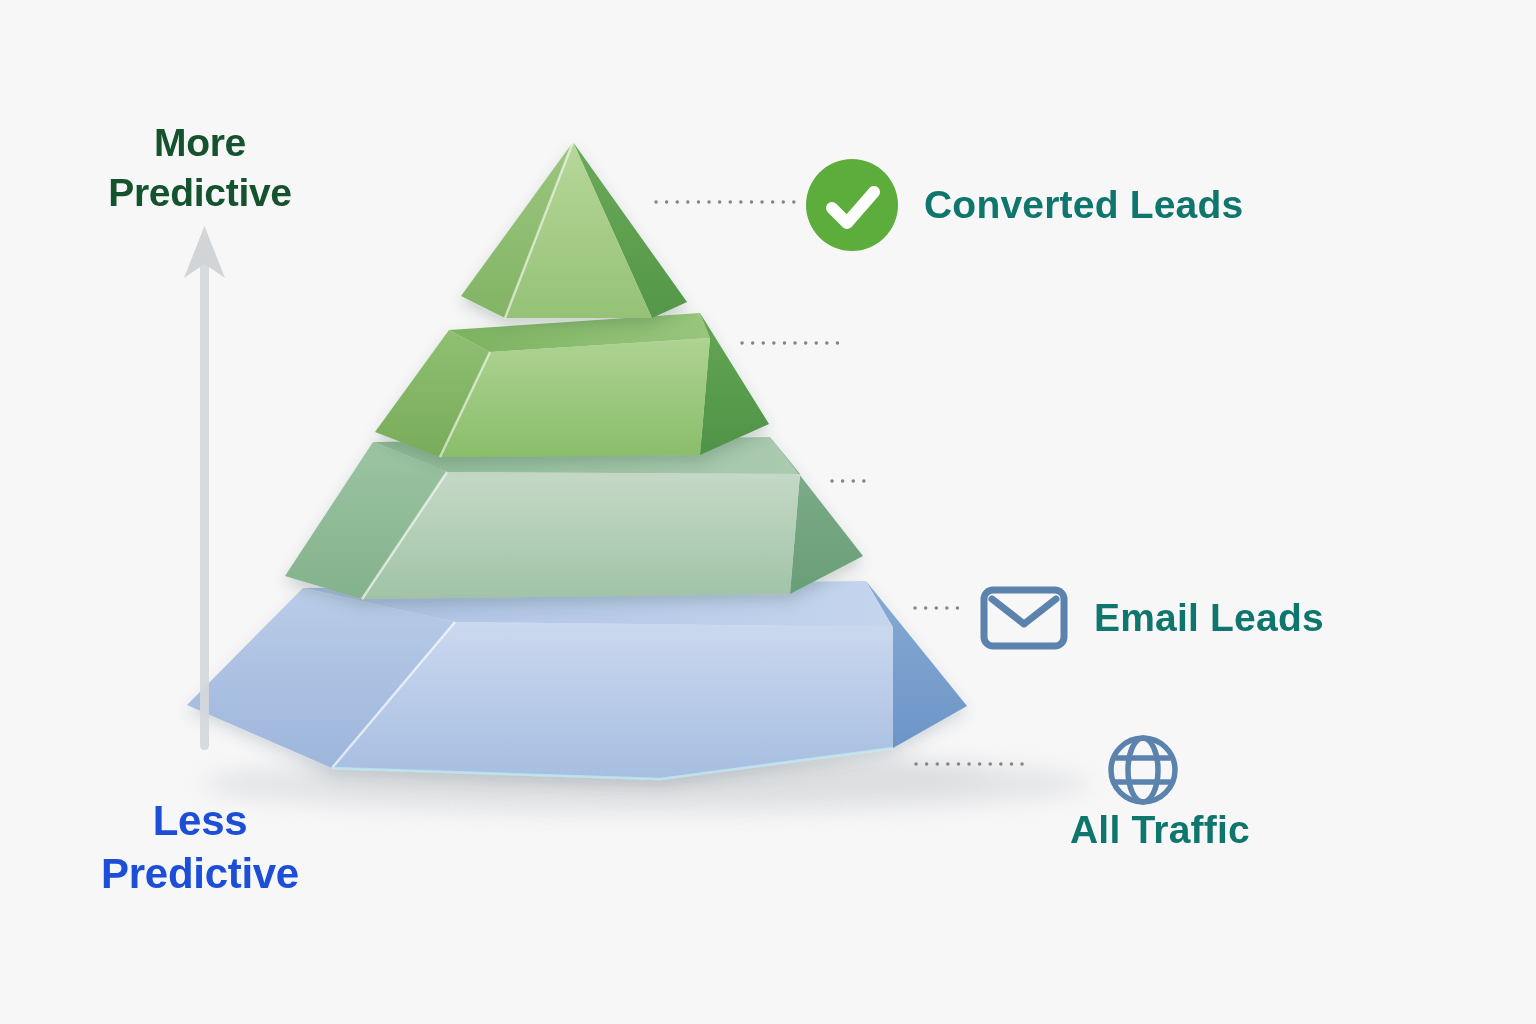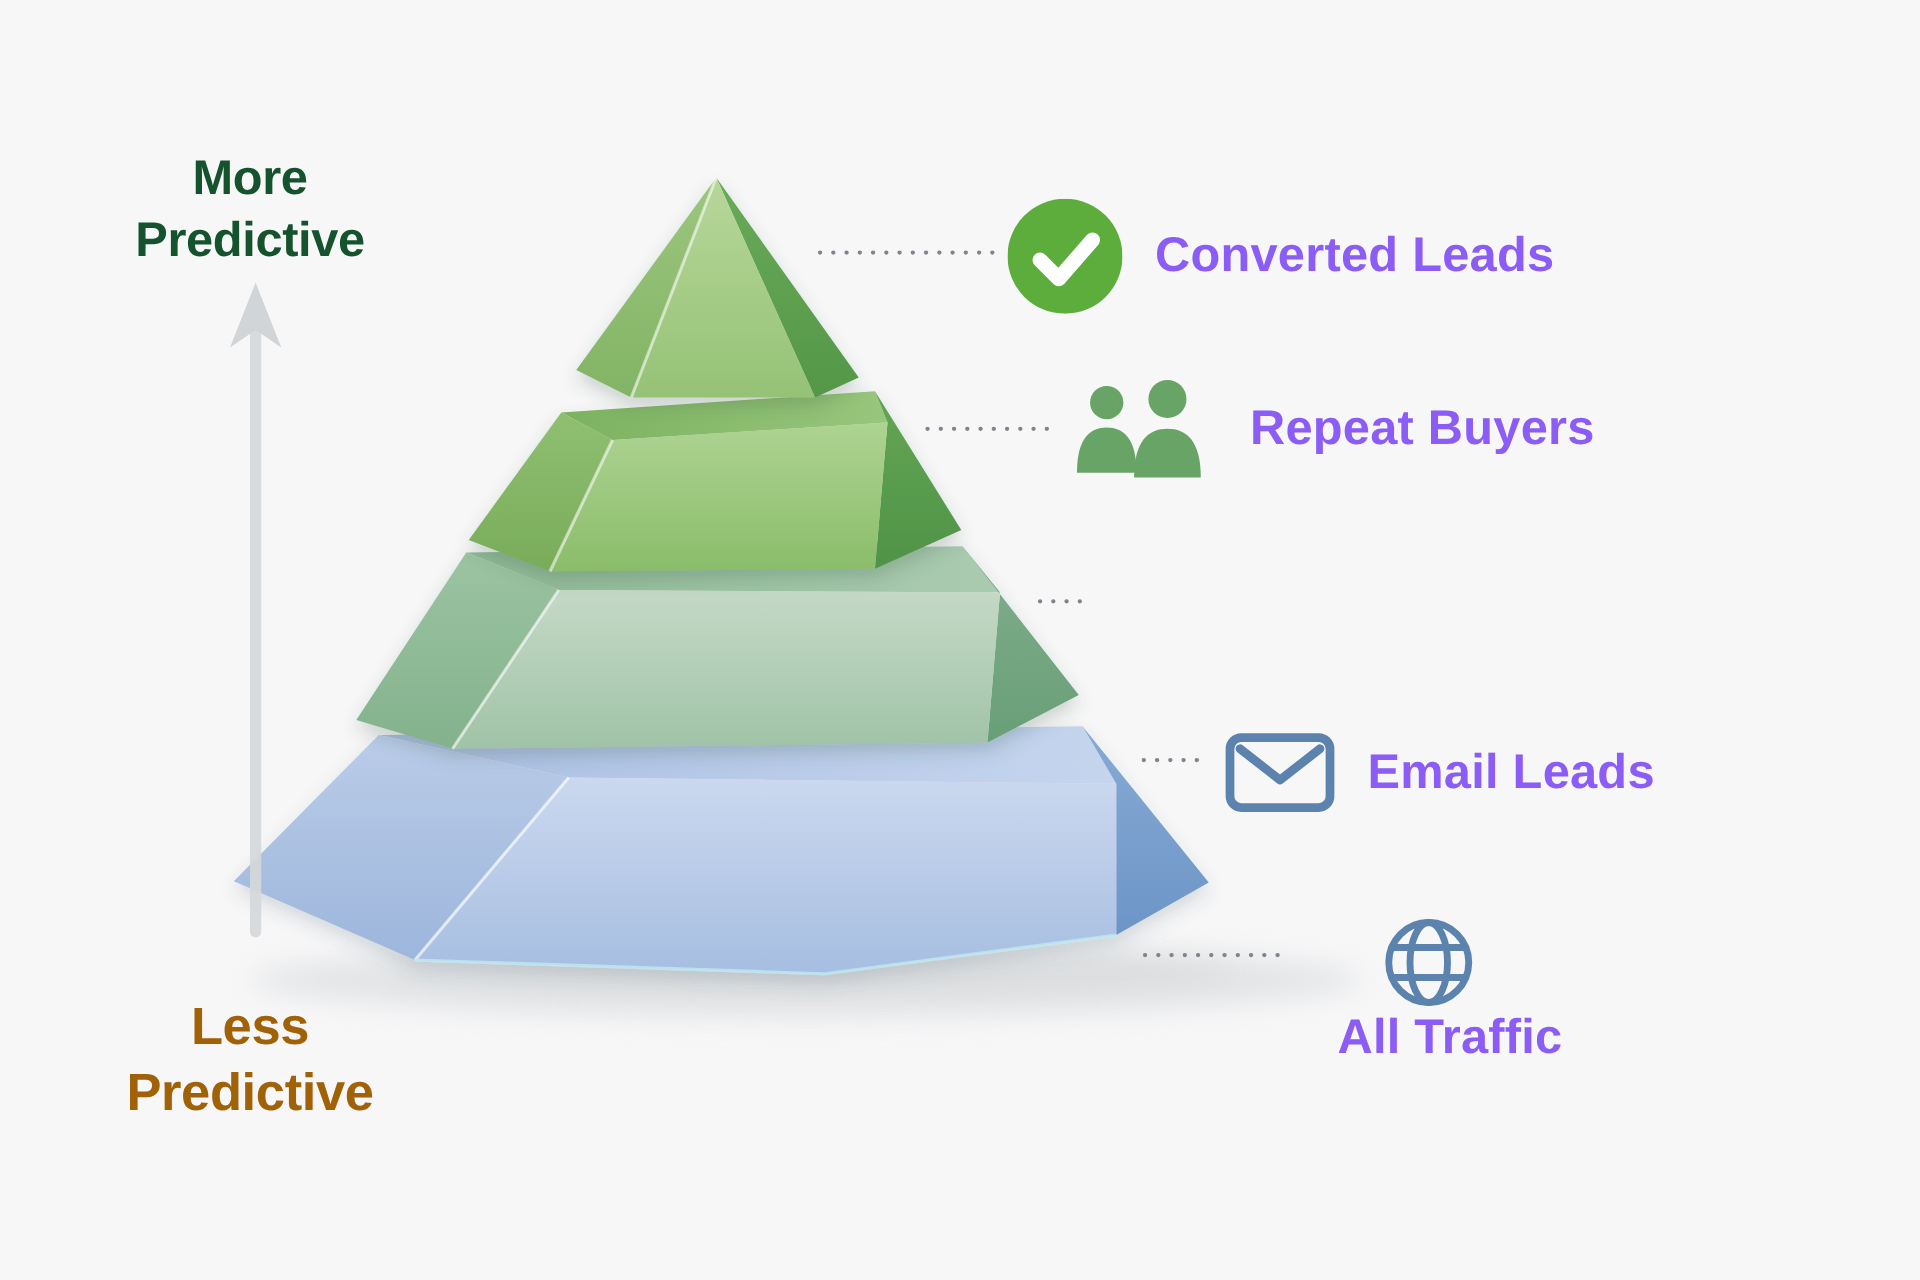--- a/index.html
+++ b/index.html
@@ -9,28 +9,28 @@
     font-family:"Liberation Sans", sans-serif;
     position:relative;
   }
   .canvas{position:absolute;inset:0;width:1536px;height:1024px;}
   .scene{position:absolute;left:0;top:0;width:1536px;height:1024px;}
   .axis-label{
     position:absolute;text-align:center;color:#14532d;
     font-weight:700;font-size:39px;line-height:50px;letter-spacing:-0.3px;
   }
   .axis-label.less{
-    color:#a16207;font-weight:600;font-size:42px;line-height:53px;
+    color:#1d4ed8;font-weight:600;font-size:42px;line-height:53px;
   }
   .label-row{
     position:absolute;display:flex;align-items:center;white-space:nowrap;
   }
   .label-row .icon{display:block;line-height:0;}
   .label-text{
-    color:#8b5cf6;font-size:39px;font-weight:600;letter-spacing:0.2px;
+    color:#0f766e;font-size:39px;font-weight:600;letter-spacing:0.2px;
   }
   .gap26{margin-left:26px;} .gap24{margin-left:24px;}
   .gap36{margin-left:36px;} .gap34{margin-left:34px;}
 </style>
 </head>
 <body>
 
 <div class="canvas">
 
   <svg class="scene" viewBox="0 0 1536 1024">
@@ -167,31 +167,20 @@
   <div class="label-row" style="left:806px;top:159px;height:92px;">
     <span class="icon">
       <svg width="92" height="92" viewBox="0 0 92 92">
         <circle cx="46" cy="46" r="46" fill="#5cad3c"></circle>
         <path d="M 26 49 L 41 64 L 68 33" fill="none" stroke="#ffffff" stroke-width="12" stroke-linecap="round" stroke-linejoin="round"></path>
       </svg>
     </span>
     <span class="label-text gap26">Converted Leads</span>
   </div>
 
-  <div class="label-row" style="left:850px;top:303px;height:80px;">
-    <span class="icon">
-      <svg width="126" height="80" viewBox="0 0 130 84" fill="#68a465">
-        <circle cx="36" cy="20" r="14"></circle>
-        <path d="M 11 79 C 11 50 22 41 36 41 C 50 41 61 50 61 79 Z"></path>
-        <circle cx="87" cy="17" r="16"></circle>
-        <path d="M 59 83 C 59 52 71 42 87 42 C 103 42 115 52 115 83 Z"></path>
-      </svg>
-    </span>
-    <span class="label-text gap24">Repeat Buyers</span>
-  </div>
 
 
   <div class="label-row" style="left:980px;top:586px;height:64px;">
     <span class="icon">
       <svg width="88" height="64" viewBox="0 0 88 64" fill="none">
         <rect x="4" y="4" width="80" height="56" rx="9" stroke="#5b83ae" stroke-width="7"></rect>
         <path d="M 12 13 L 44 38 L 76 13" stroke="#5b83ae" stroke-width="7" stroke-linecap="round" stroke-linejoin="round"></path>
       </svg>
     </span>
     <span class="label-text gap26">Email Leads</span>

